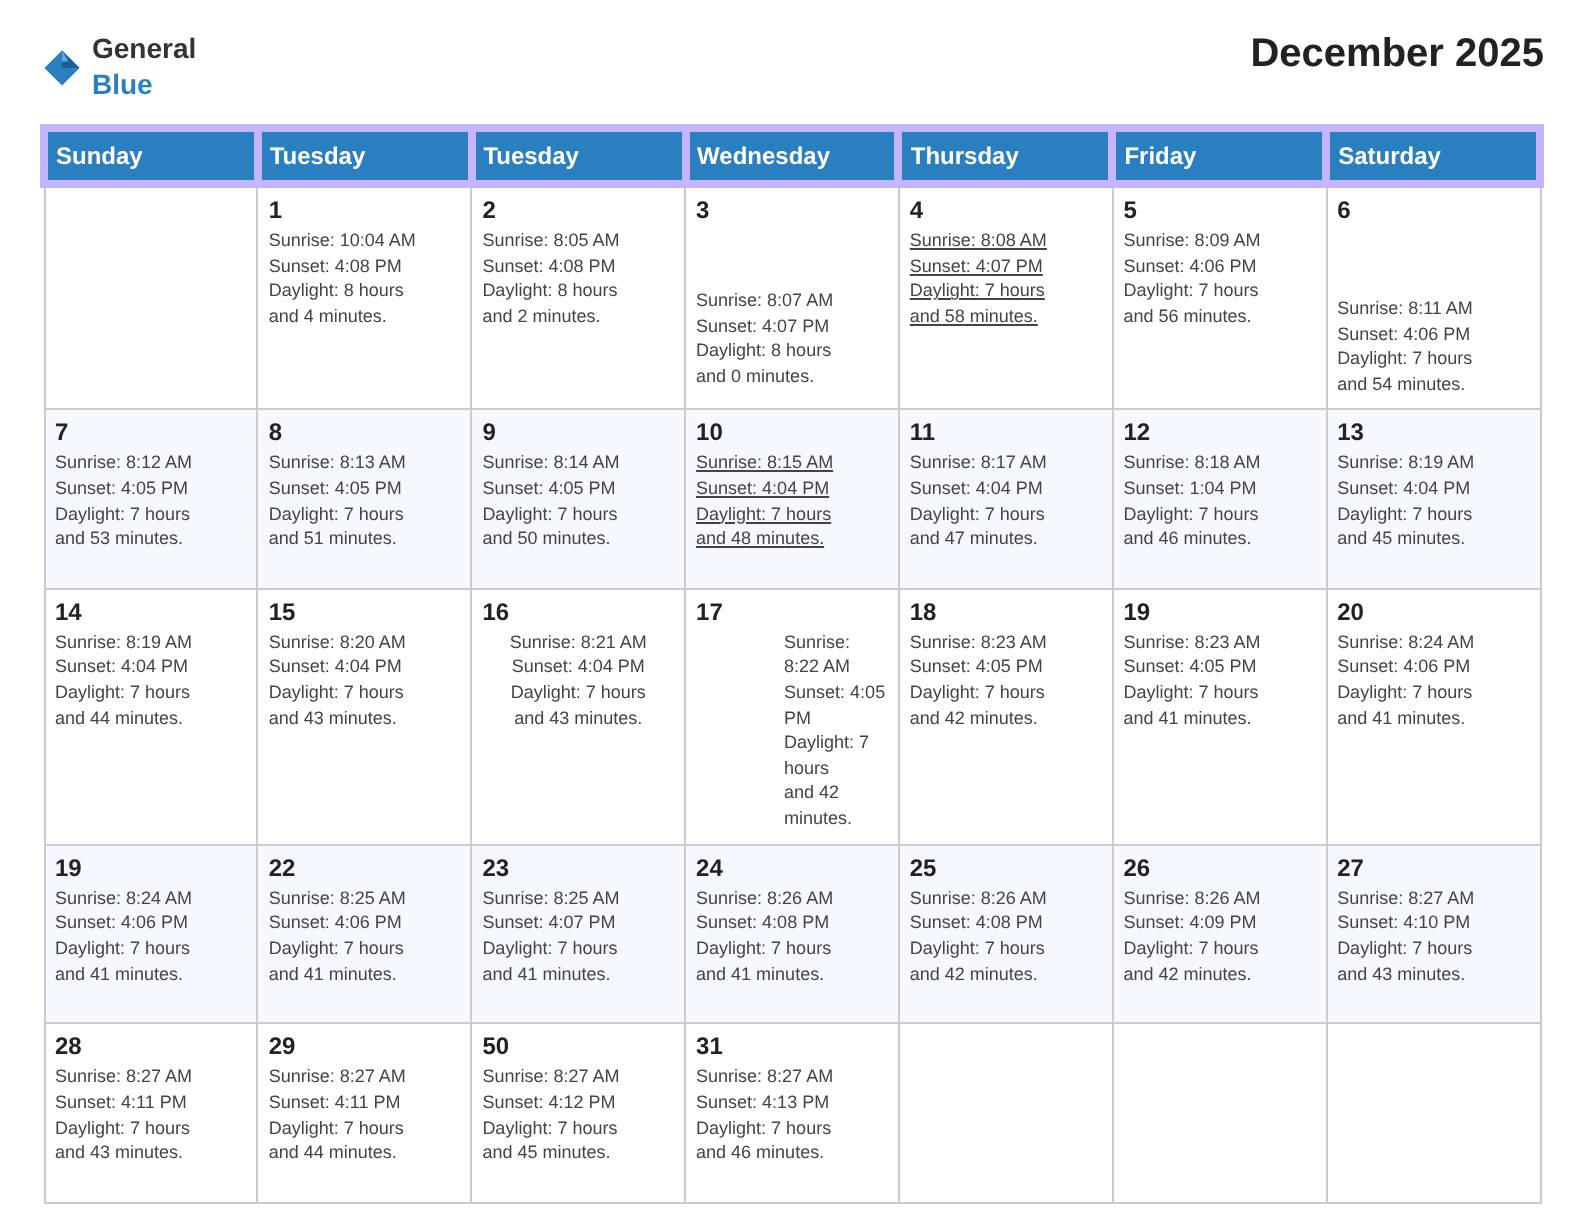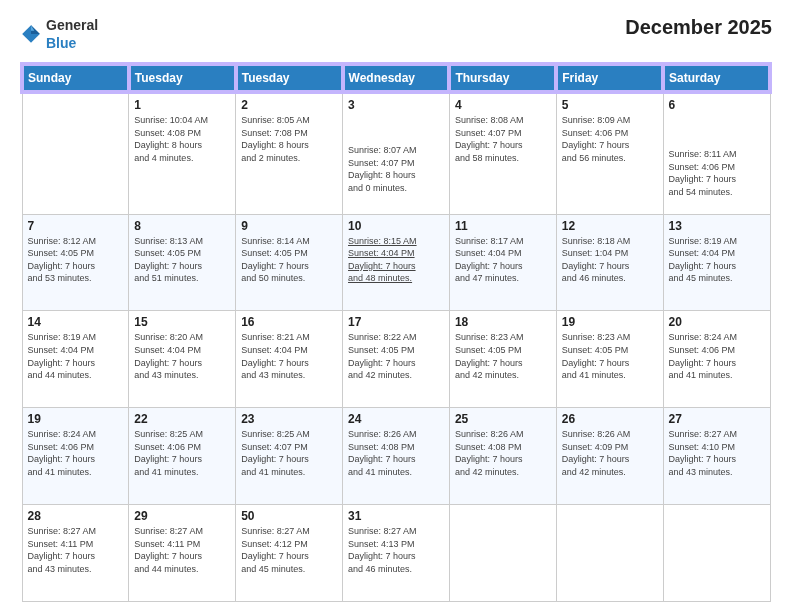--- a/index.html
+++ b/index.html
@@ -150,34 +150,34 @@
           <td>
             <span class="day-num">1</span>
             <div class="day-info" style="white-space: pre-line;">Sunrise: 10:04 AM
 Sunset: 4:08 PM
 Daylight: 8 hours
 and 4 minutes.</div>
           </td>
           <td>
             <span class="day-num">2</span>
             <div class="day-info" style="white-space: pre-line;">Sunrise: 8:05 AM
-Sunset: 7:08 PM
+Sunset: 4:08 PM
 Daylight: 8 hours
 and 2 minutes.</div>
           </td>
           <td>
             <span class="day-num">3</span>
             <div class="day-info" style="white-space: pre-line; margin-top: 32px;">Sunrise: 8:07 AM
 Sunset: 4:07 PM
 Daylight: 8 hours
 and 0 minutes.</div>
           </td>
           <td>
             <span class="day-num">4</span>
-            <div class="day-info" style="white-space: pre-line;">Sunrise: 8:08 AM
+            <div class="day-info" style="white-space: pre-line; text-decoration: underline;">Sunrise: 8:08 AM
 Sunset: 4:07 PM
 Daylight: 7 hours
 and 58 minutes.</div>
           </td>
           <td>
             <span class="day-num">5</span>
             <div class="day-info" style="white-space: pre-line;">Sunrise: 8:09 AM
 Sunset: 4:06 PM
 Daylight: 7 hours
 and 56 minutes.</div>
@@ -251,28 +251,28 @@
           </td>
           <td>
             <span class="day-num">15</span>
             <div class="day-info" style="white-space: pre-line;">Sunrise: 8:20 AM
 Sunset: 4:04 PM
 Daylight: 7 hours
 and 43 minutes.</div>
           </td>
           <td>
             <span class="day-num">16</span>
-            <div class="day-info" style="white-space: pre-line;">Sunrise: 8:21 AM
+            <div class="day-info" style="white-space: pre-line; text-align: center;">Sunrise: 8:21 AM
 Sunset: 4:04 PM
 Daylight: 7 hours
 and 43 minutes.</div>
           </td>
           <td>
             <span class="day-num">17</span>
-            <div class="day-info" style="white-space: pre-line;">Sunrise: 8:22 AM
+            <div class="day-info" style="white-space: pre-line; margin-left: 44px;">Sunrise: 8:22 AM
 Sunset: 4:05 PM
 Daylight: 7 hours
 and 42 minutes.</div>
           </td>
           <td>
             <span class="day-num">18</span>
             <div class="day-info" style="white-space: pre-line;">Sunrise: 8:23 AM
 Sunset: 4:05 PM
 Daylight: 7 hours
 and 42 minutes.</div>

